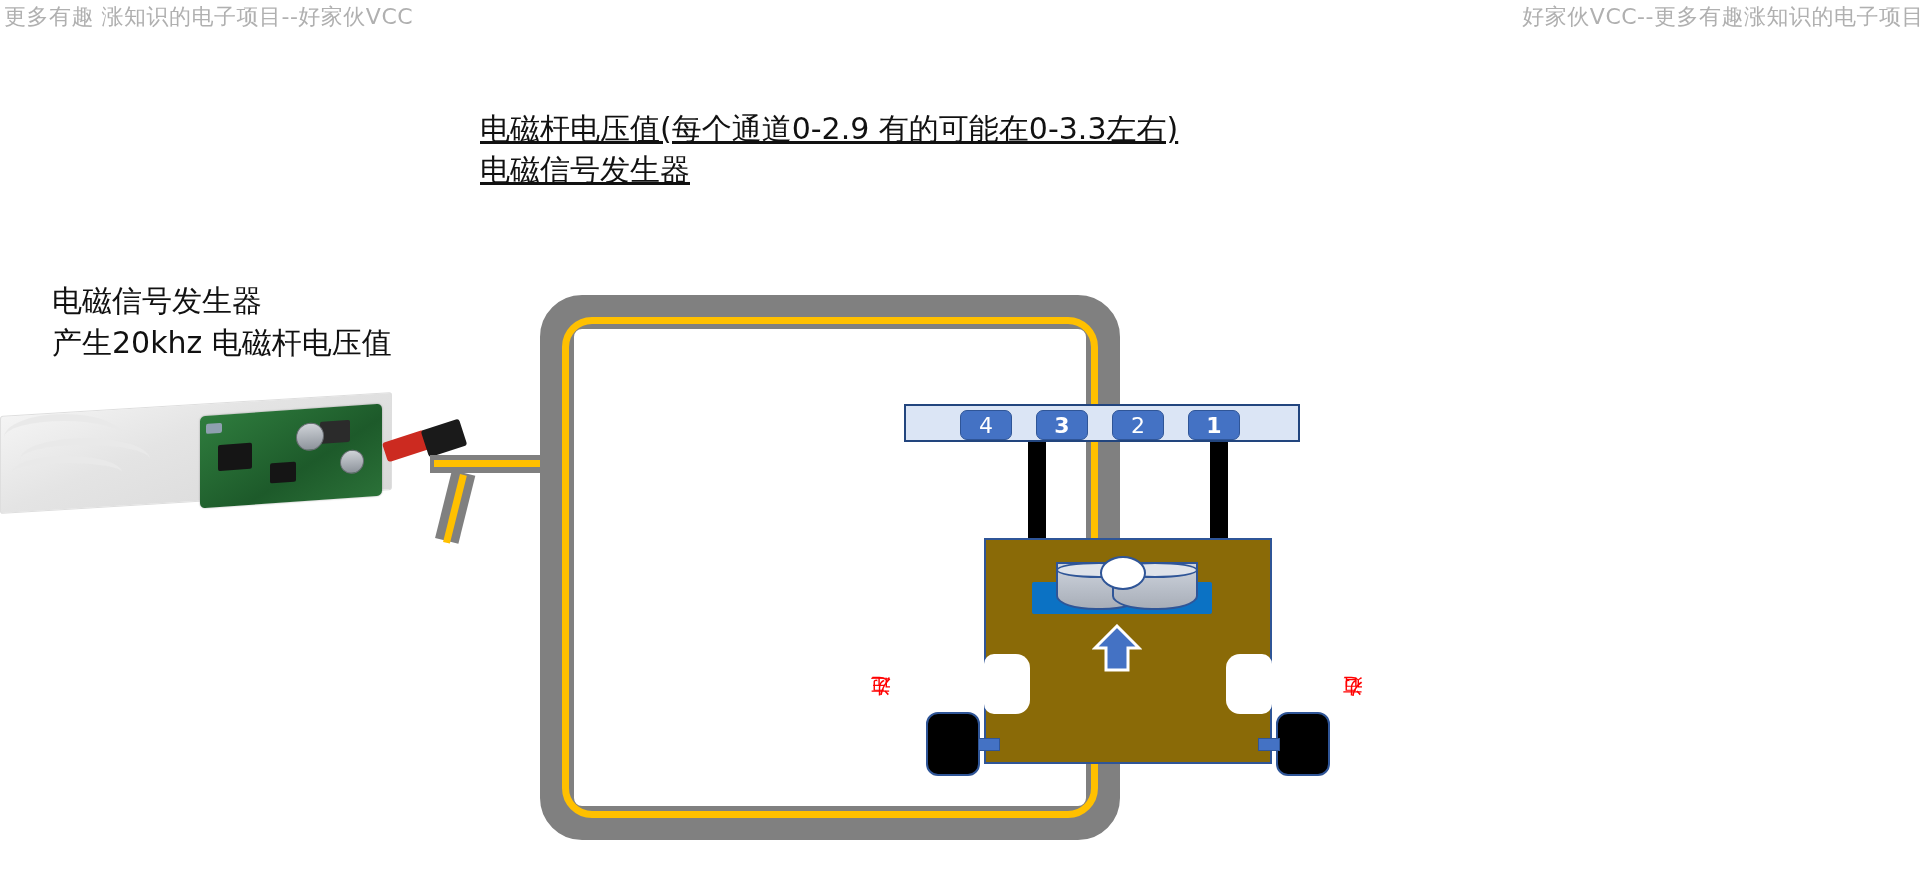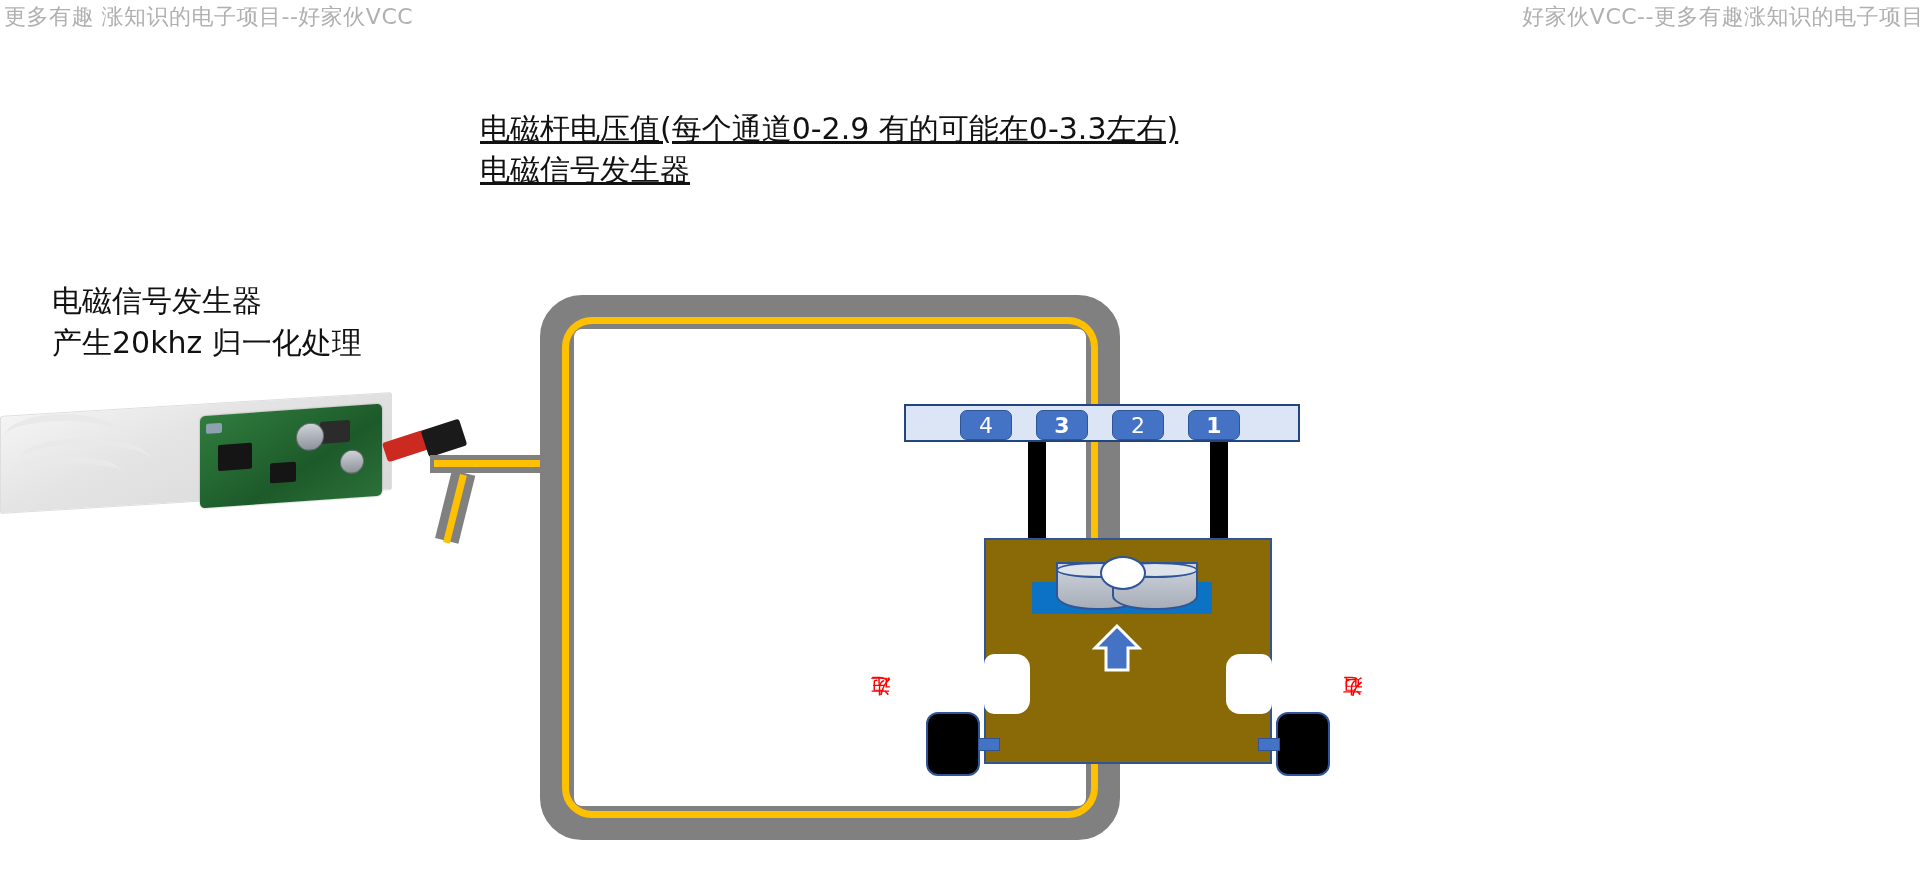--- a/index.html
+++ b/index.html
@@ -74,21 +74,21 @@
 <div class="wm wm-left">更多有趣 涨知识的电子项目--好家伙VCC</div>
 <div class="wm wm-right">好家伙VCC--更多有趣涨知识的电子项目</div>
 
 <div id="notes">
   <div>电磁杆电压值(每个通道0-2.9 有的可能在0-3.3左右)</div>
   <div>电磁信号发生器</div>
 </div>
 
 <div id="gen-label">
   <div>电磁信号发生器</div>
-  <div>产生20khz 归一化处理</div>
+  <div>产生20khz 电磁杆电压值</div>
 </div>
 
 <div id="gen">
   <div class="gen-case"></div>
   <div class="gen-board">
     <div class="chip" style="left:18px;top:30px;width:34px;height:26px;"></div>
     <div class="chip" style="left:70px;top:52px;width:26px;height:20px;"></div>
     <div class="chip" style="left:120px;top:14px;width:30px;height:22px;background:#2b2b2b;"></div>
     <div class="cap" style="left:96px;top:14px;width:26px;height:26px;"></div>
     <div class="cap" style="left:140px;top:44px;width:22px;height:22px;"></div>

